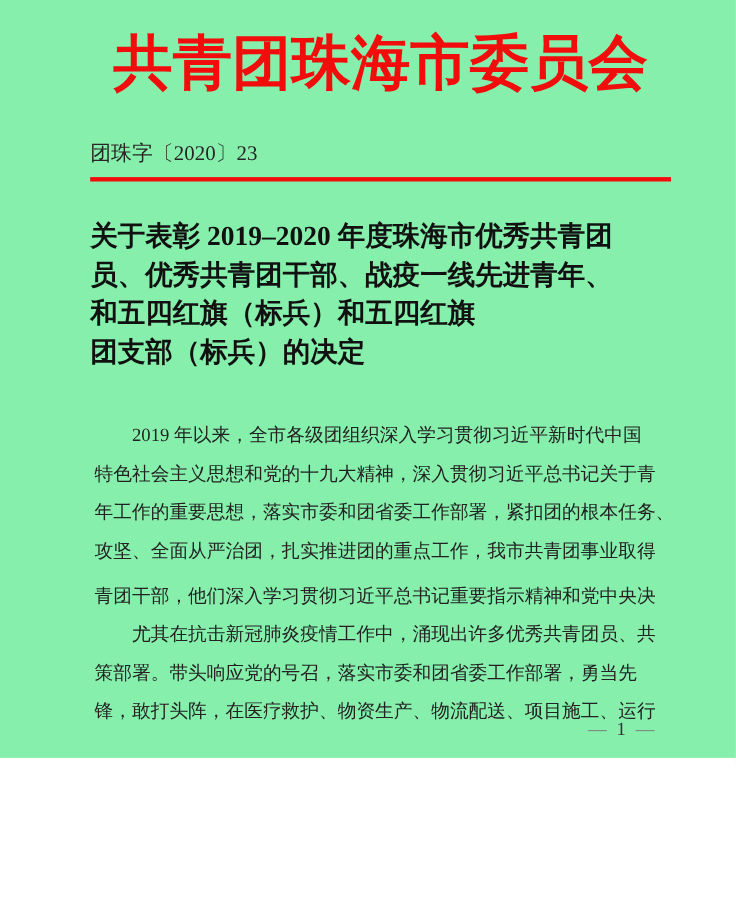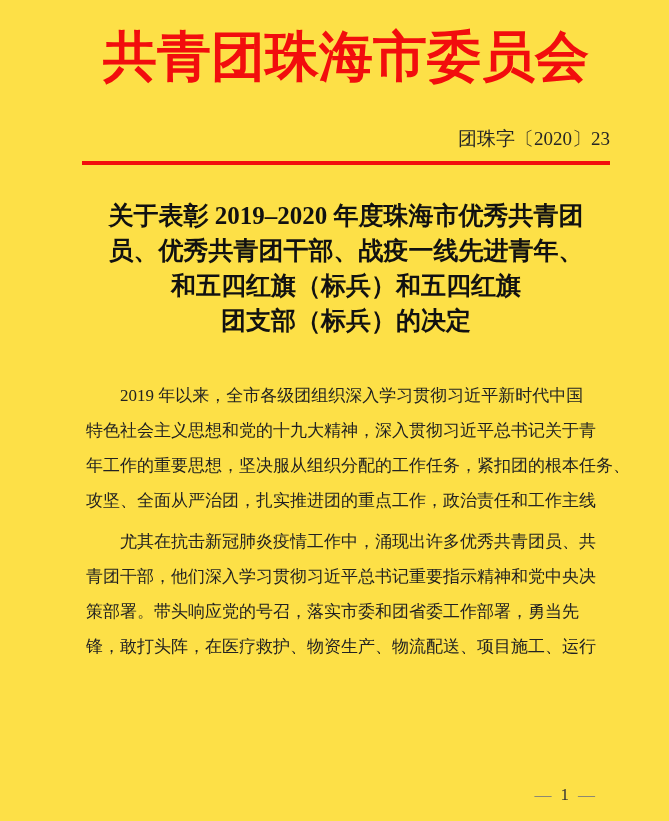--- a/index.html
+++ b/index.html
@@ -1,55 +1,55 @@
 <!DOCTYPE html>
 <html><head>
 <meta charset="utf-8">
 <style>
   * { margin: 0; padding: 0; box-sizing: border-box; }
   html, body { background: #ffffff; }
   .page {
     position: relative;
     width: 669px;
-    height: 821px;
-    background: #fde047;
+    height: 689px;
+    background: #86efac;
     overflow: hidden;
     font-family: "Liberation Serif", "DejaVu Serif", serif;
     color: #1f1f1f;
   }
   .content {
     margin-left: 82px;
     width: 528px;
   }
   .org-name {
     padding-top: 16px;
     text-align: center;
     font-size: 54px;
     font-weight: bold;
     color: #f20d0d;
     letter-spacing: 0px;
     white-space: nowrap;
     line-height: 1.55;
   }
   .doc-number {
     margin-top: 26px;
-    text-align: right;
+    text-align: left;
     font-size: 19px;
     color: #262626;
     white-space: nowrap;
   }
   .red-line {
     margin-top: 9px;
     height: 4px;
     background: #f20d0d;
     width: 100%;
   }
   .doc-title {
     margin-top: 33px;
-    text-align: center;
+    text-align: left;
     font-size: 25px;
     font-weight: bold;
     line-height: 35px;
     color: #111111;
   }
   .title-line { white-space: nowrap; }
   .body-text {
     margin-top: 40px;
     font-size: 17px;
     line-height: 35px;
@@ -85,26 +85,26 @@
       <div class="title-line">关于表彰 2019–2020 年度珠海市优秀共青团</div>
       <div class="title-line">员、优秀共青团干部、战疫一线先进青年、</div>
       <div class="title-line">和五四红旗（标兵）和五四红旗</div>
       <div class="title-line">团支部（标兵）的决定</div>
     </div>
 
     <div class="body-text">
       <div class="para">
         <div class="line first">2019 年以来，全市各级团组织深入学习贯彻习近平新时代中国</div>
         <div class="line">特色社会主义思想和党的十九大精神，深入贯彻习近平总书记关于青</div>
-        <div class="line">年工作的重要思想，坚决服从组织分配的工作任务，紧扣团的根本任务、</div>
-        <div class="line">攻坚、全面从严治团，扎实推进团的重点工作，政治责任和工作主线</div>
+        <div class="line">年工作的重要思想，落实市委和团省委工作部署，紧扣团的根本任务、</div>
+        <div class="line">攻坚、全面从严治团，扎实推进团的重点工作，我市共青团事业取得</div>
       </div>
       <div class="para">
+        <div class="line">青团干部，他们深入学习贯彻习近平总书记重要指示精神和党中央决</div>
         <div class="line first">尤其在抗击新冠肺炎疫情工作中，涌现出许多优秀共青团员、共</div>
-        <div class="line">青团干部，他们深入学习贯彻习近平总书记重要指示精神和党中央决</div>
         <div class="line">策部署。带头响应党的号召，落实市委和团省委工作部署，勇当先</div>
         <div class="line">锋，敢打头阵，在医疗救护、物资生产、物流配送、项目施工、运行</div>
       </div>
     </div>
 
   </div>
 
   <div class="page-footer">
     <span class="dash">—</span><span class="num">1</span><span class="dash">—</span>
   </div>

